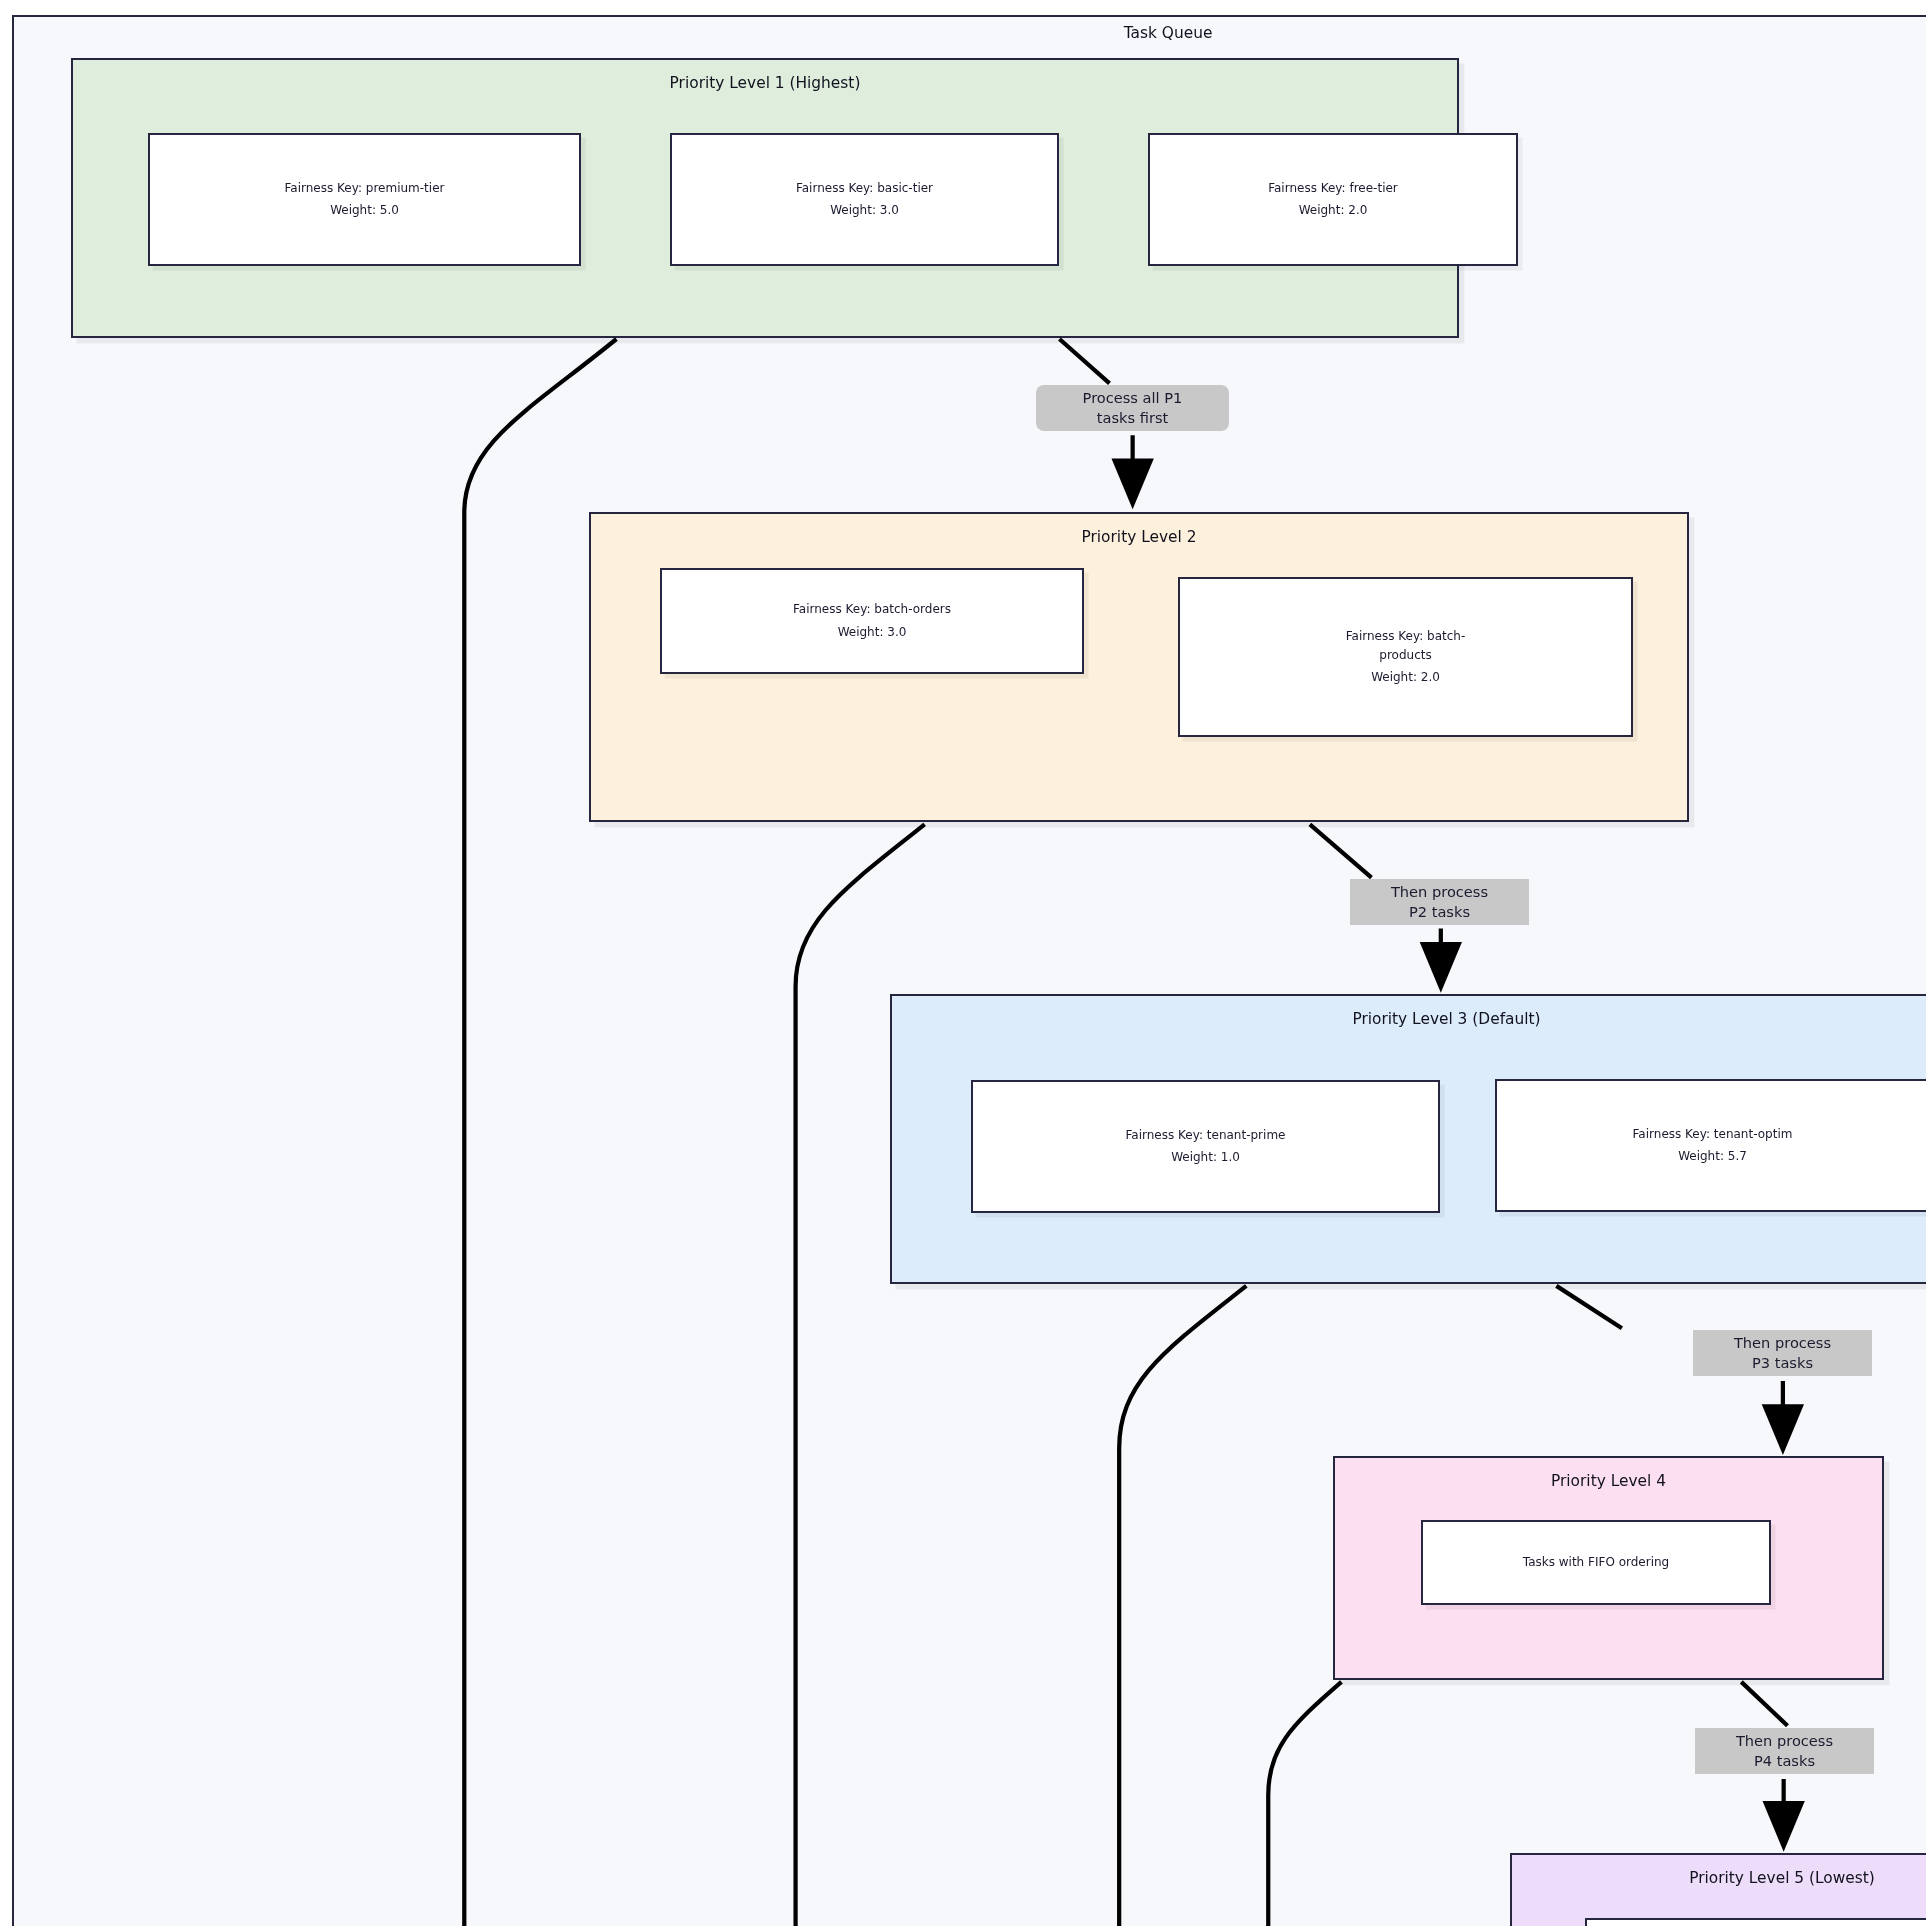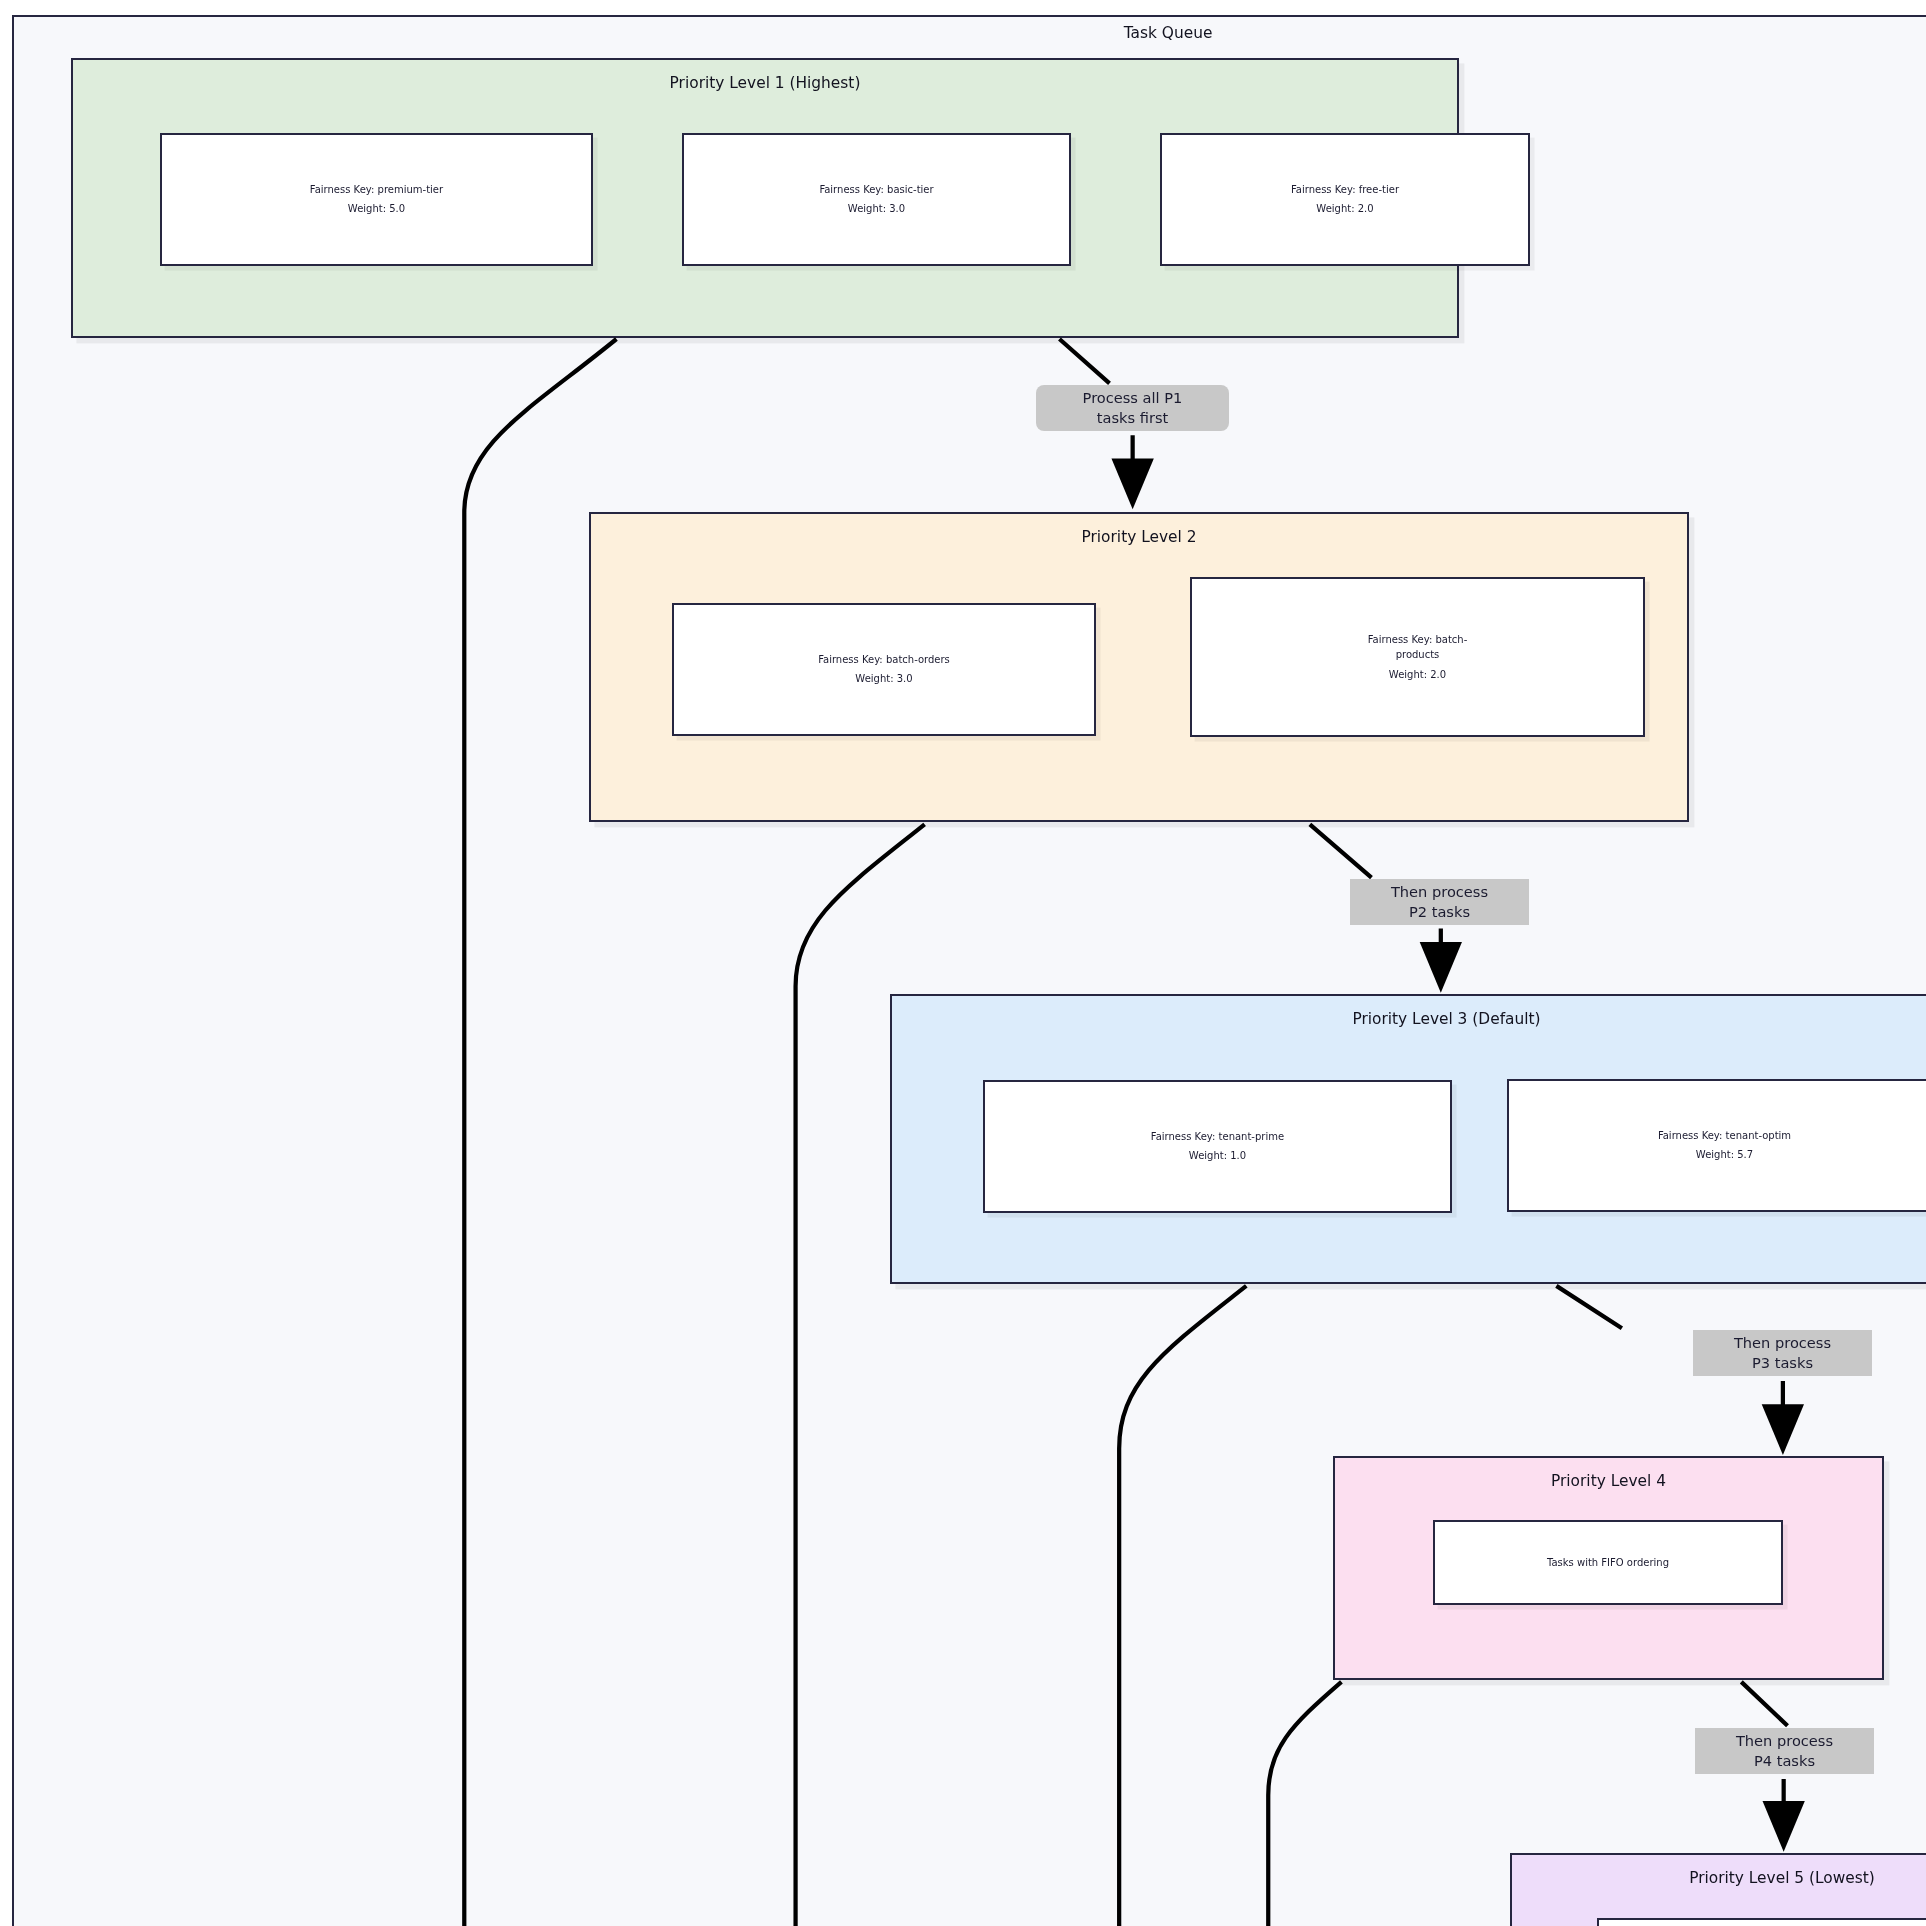--- a/index.html
+++ b/index.html
@@ -21,31 +21,31 @@
   #p2{left:589px;top:512px;width:1100px;height:310px;background:#fdf0dc;z-index:2;}
   #p3{left:890px;top:994px;width:1113px;height:290px;background:#dcecfb;z-index:2;}
   #p4{left:1333px;top:1456px;width:551px;height:224px;background:#fcdff0;z-index:2;}
   #p5{left:1510px;top:1853px;width:544px;height:214px;background:#eeddfa;z-index:2;}
   .cluster > .cluster-title{top:14.6px;}
 
   
   .node{position:absolute;box-sizing:border-box;background:#ffffff;
         border:2.3px solid #262640;display:flex;flex-direction:column;
         align-items:center;justify-content:center;text-align:center;
-        color:#1b1b30;font-size:10px;line-height:1.55;z-index:3;
-        box-shadow:4.6px 4.6px 0 0 rgba(0,0,0,0.05);padding:2.3px 5.4px;margin-left:12px;}
+        color:#1b1b30;font-size:12px;line-height:1.55;z-index:3;
+        box-shadow:4.6px 4.6px 0 0 rgba(0,0,0,0.05);padding:2.3px 5.4px;}
   .node .l2{margin-top:3.9px;}
 
   
   #n-premium{left:148px;top:133px;width:433px;height:133px;}
   #n-basic  {left:670px;top:133px;width:389px;height:133px;text-align:center;}
   #n-free   {left:1148px;top:133px;width:370px;height:133px;}
 
   
-  #n-borders {left:660px;top:603px;width:424px;height:133px;text-align:right;}
+  #n-borders {left:660px;top:568px;width:424px;height:106px;text-align:right;}
   #n-bproducts{left:1178px;top:577px;width:455px;height:160px;}
 
   
   #n-tprime{left:971px;top:1080px;width:469px;height:133px;}
   #n-toptim{left:1495px;top:1079px;width:435px;height:133px;}
 
   
   #n-fifo4{left:1421px;top:1520px;width:350px;height:85px;}
   #n-fifo5{left:1585px;top:1918px;width:404px;height:85px;}
 

